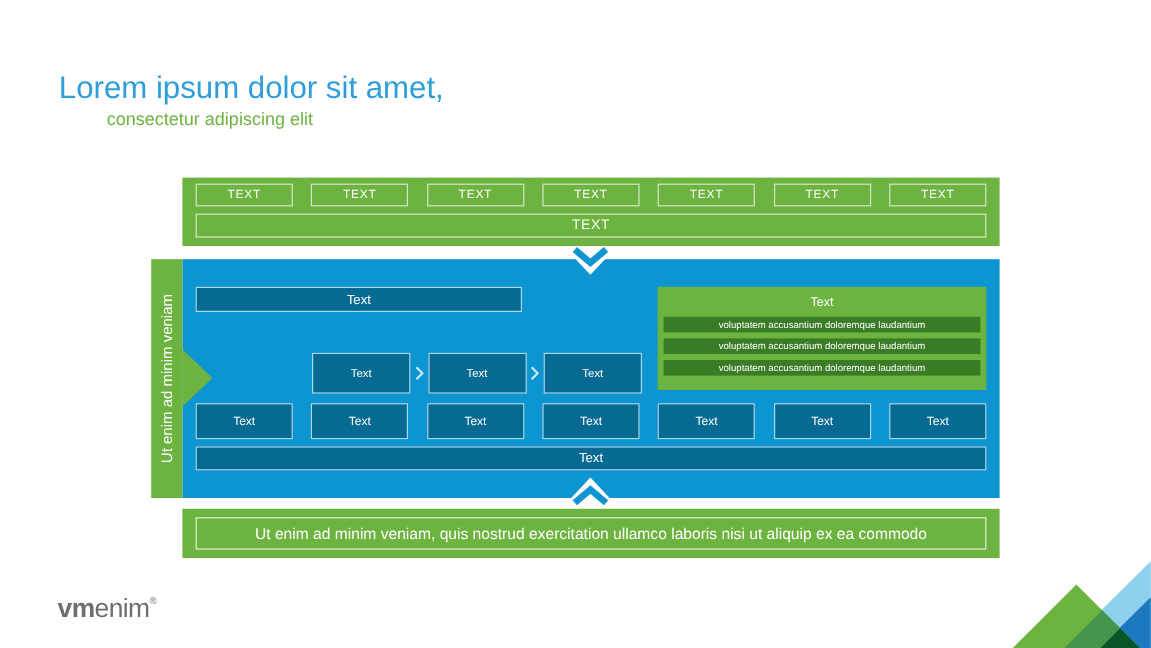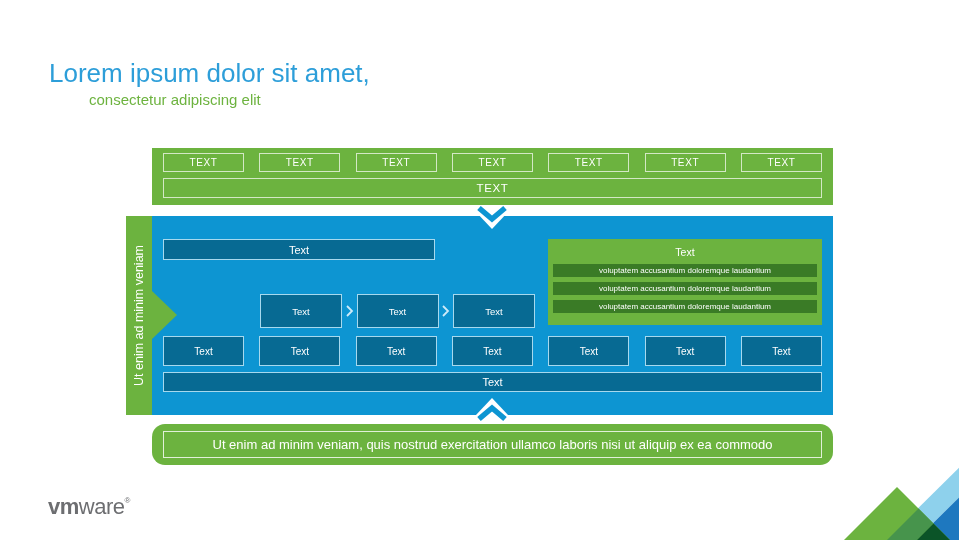--- a/index.html
+++ b/index.html
@@ -47,21 +47,21 @@
   .side-box-title{height:18px;display:flex;align-items:center;justify-content:center;color:#fff;font-size:10.5px;}
   .side-bar{height:13px;margin-top:3px;margin-bottom:5px;background:#3a7b26;
     display:flex;align-items:center;justify-content:center;color:#fff;font-size:8px;}
 
   .row7{position:absolute;left:11px;top:120px;width:659px;height:30px;
     display:flex;justify-content:space-between;}
   .row-box{width:81px;height:30px;font-size:10px;}
   .wide-box{position:absolute;left:11px;top:156px;width:659px;height:20px;font-size:11px;}
 
   
-  .bottom-bar{position:absolute;left:152px;top:424px;width:681px;height:41px;background:#6cb33f;box-sizing:border-box;padding:7px 11px;border-radius:13px;}
+  .bottom-bar{position:absolute;left:152px;top:424px;width:681px;height:41px;background:#6cb33f;box-sizing:border-box;padding:7px 11px;}
   .bottom-inner{height:27px;box-sizing:border-box;border:1px solid rgba(255,255,255,.8);
     display:flex;align-items:center;justify-content:center;color:#fff;font-size:13px;}
 
   
   .logo{position:absolute;left:48px;top:494px;color:#6d6e71;font-size:22px;letter-spacing:-0.5px;}
   .logo .vm{font-weight:700;margin-top:32px;}
   .logo .reg{font-size:8px;vertical-align:top;position:relative;top:2px;}
   .corner-deco{position:absolute;right:0;bottom:0;width:160px;height:115px;}
 </style>
 </head>
@@ -133,21 +133,21 @@
 
   <svg class="chev up" viewBox="0 0 44 32">
     <polygon points="6,12 22,29 38,12" fill="#ffffff"></polygon>
     <polyline points="9,8 22,19 35,8" fill="none" stroke="#0d95d2" stroke-width="5.5"></polyline>
   </svg>
 
   <div class="bottom-bar">
     <div class="bottom-inner">Ut enim ad minim veniam, quis nostrud exercitation ullamco laboris nisi ut aliquip ex ea commodo</div>
   </div>
 
-  <div class="logo"><span class="vm">vm</span><span>ware</span><span class="reg">®</span></div>
+  <div class="logo"><span class="vm">vm</span><span>enim</span><span class="reg">®</span></div>
 
   <svg class="corner-deco" viewBox="0 0 160 115">
     <polygon points="160,3 160,33 77,115 47,115" fill="#8ed1ec"></polygon>
     <polygon points="160,33 160,115 77,115" fill="#1e78bf"></polygon>
     <polygon points="58,62 111,115 5,115" fill="#6cb33f"></polygon>
     <polygon points="79.5,83.5 94.5,98.5 78,115 48,115" fill="#47944c"></polygon>
     <polygon points="94.5,98.5 111,115 78,115" fill="#0b5428"></polygon>
   </svg>
 
 </div>

